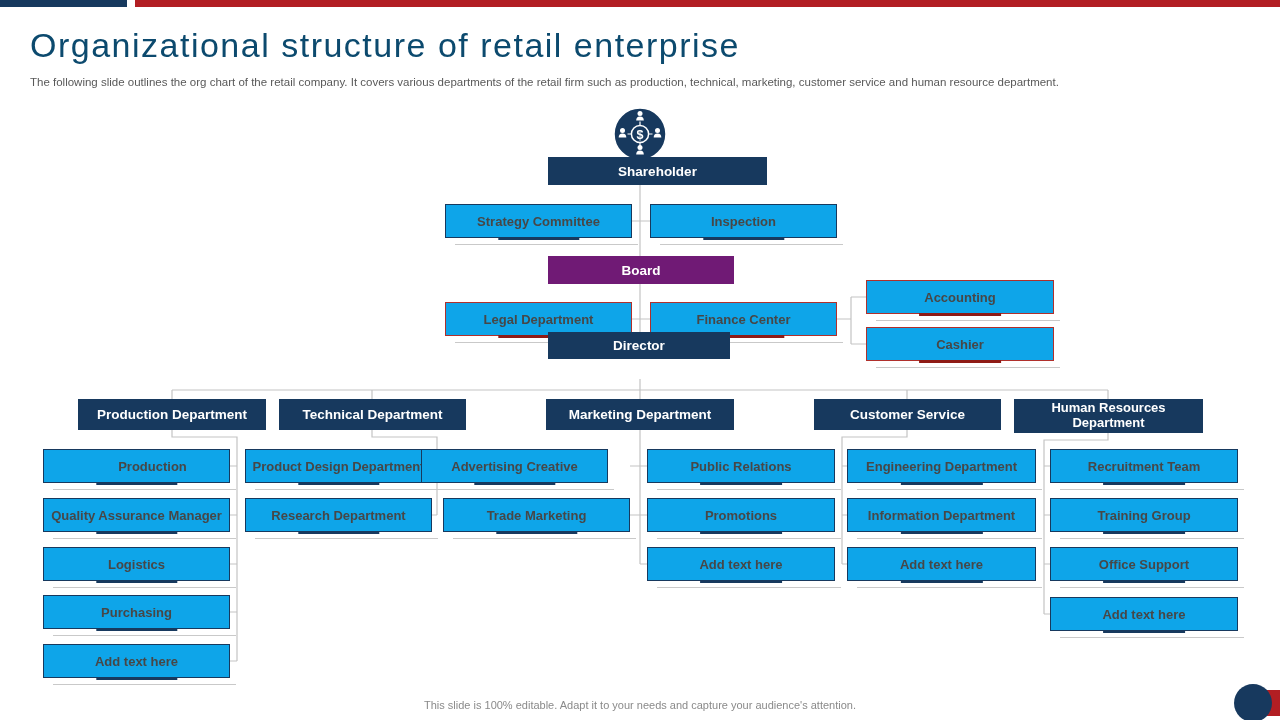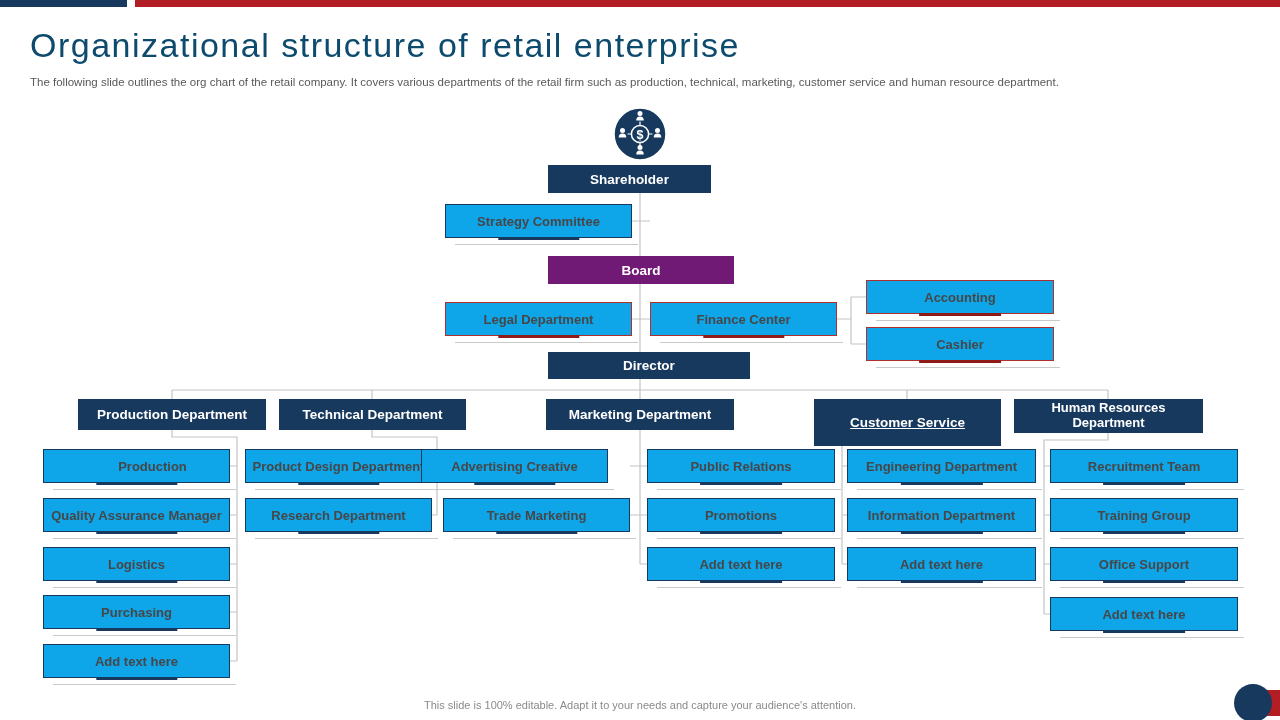--- a/index.html
+++ b/index.html
@@ -78,38 +78,39 @@
         <path d="M24.2,14.5 q0,-4 3.8,-4 q3.8,0 3.8,4 z"></path>
       <circle cx="28" cy="41.5" r="2.5"></circle>
         <path d="M24.2,48.5 q0,-4 3.8,-4 q3.8,0 3.8,4 z"></path>
       <circle cx="10.5" cy="24.5" r="2.5"></circle>
         <path d="M6.7,31.5 q0,-4 3.8,-4 q3.8,0 3.8,4 z"></path>
       <circle cx="45.5" cy="24.5" r="2.5"></circle>
         <path d="M41.7,31.5 q0,-4 3.8,-4 q3.8,0 3.8,4 z"></path>
     </g>
   </svg>
 
-  <div class="abs node solid" style="left:548px;top:157px;width:163px;height:28px;margin-top:8px;">Shareholder</div>
+  <div class="abs node solid" style="left:548px;top:157px;width:219px;height:28px;">Shareholder</div>
 
   <div class="abs node plain" style="left:445px;top:204px;width:187px;height:34px;">Strategy Committee</div>
+  <div class="abs node plain" style="left:650px;top:204px;width:187px;height:34px;">Inspection</div>
 
   <div class="abs node solid red" style="left:548px;top:256px;width:186px;height:28px;">Board</div>
 
   <div class="abs node plain redline" style="left:445px;top:302px;width:187px;height:34px;">Legal Department</div>
   <div class="abs node plain redline" style="left:650px;top:302px;width:187px;height:34px;">Finance Center</div>
 
   <div class="abs node plain redline" style="left:866px;top:280px;width:188px;height:34px;">Accounting</div>
   <div class="abs node plain redline" style="left:866px;top:327px;width:188px;height:34px;">Cashier</div>
 
-  <div class="abs node solid" style="left:548px;top:352px;width:202px;height:27px;">Director</div>
+  <div class="abs node solid" style="left:548px;top:332px;width:182px;height:27px;">Director</div>
 
   <div class="abs node solid" style="left:78px;top:399px;width:188px;height:31px;">Production Department</div>
   <div class="abs node solid" style="left:279px;top:399px;width:187px;height:31px;">Technical Department</div>
   <div class="abs node solid" style="left:546px;top:399px;width:188px;height:31px;">Marketing Department</div>
-  <div class="abs node solid" style="left:814px;top:399px;width:187px;height:47px;text-decoration:underline;">Customer  Service</div>
+  <div class="abs node solid" style="left:814px;top:399px;width:187px;height:31px;">Customer  Service</div>
   <div class="abs node solid hr-header" style="left:1014px;top:399px;width:189px;height:34px;padding:0 14px;">Human Resources Department</div>
 
   <div class="abs node plain" style="left:43px;top:449px;width:187px;height:34px;padding-left:32px;">Production</div>
   <div class="abs node plain" style="left:43px;top:498px;width:187px;height:34px;">Quality Assurance  Manager</div>
   <div class="abs node plain" style="left:43px;top:547px;width:187px;height:34px;">Logistics</div>
   <div class="abs node plain" style="left:43px;top:595px;width:187px;height:34px;">Purchasing</div>
   <div class="abs node plain" style="left:43px;top:644px;width:187px;height:34px;">Add text here</div>
 
   <div class="abs node plain" style="left:245px;top:449px;width:187px;height:34px;">Product Design Department</div>
   <div class="abs node plain" style="left:245px;top:498px;width:187px;height:34px;">Research Department</div>

